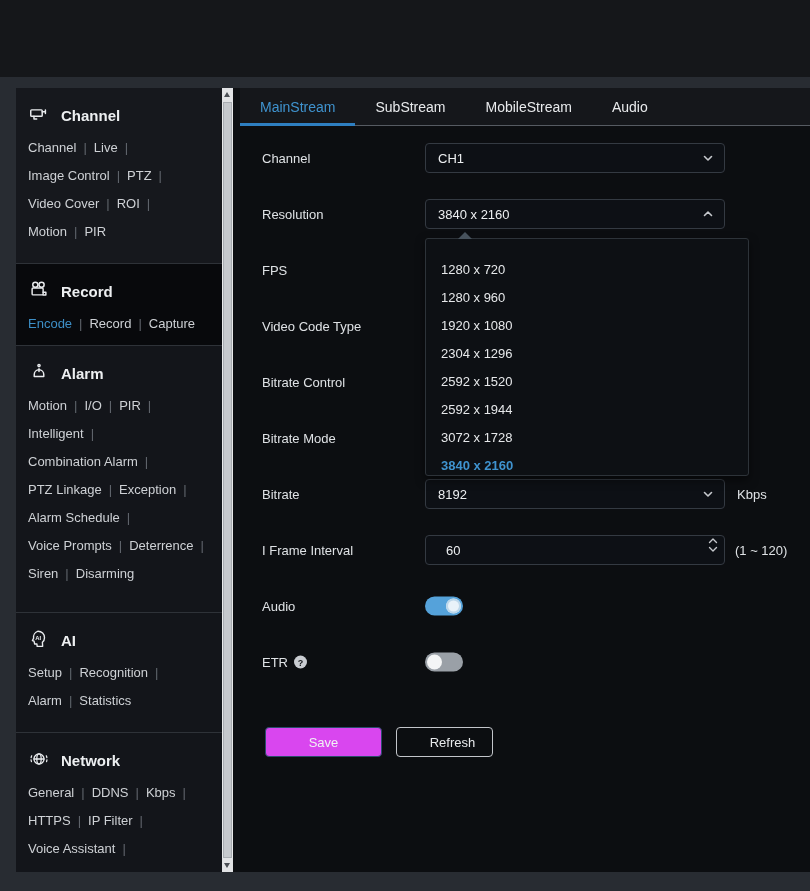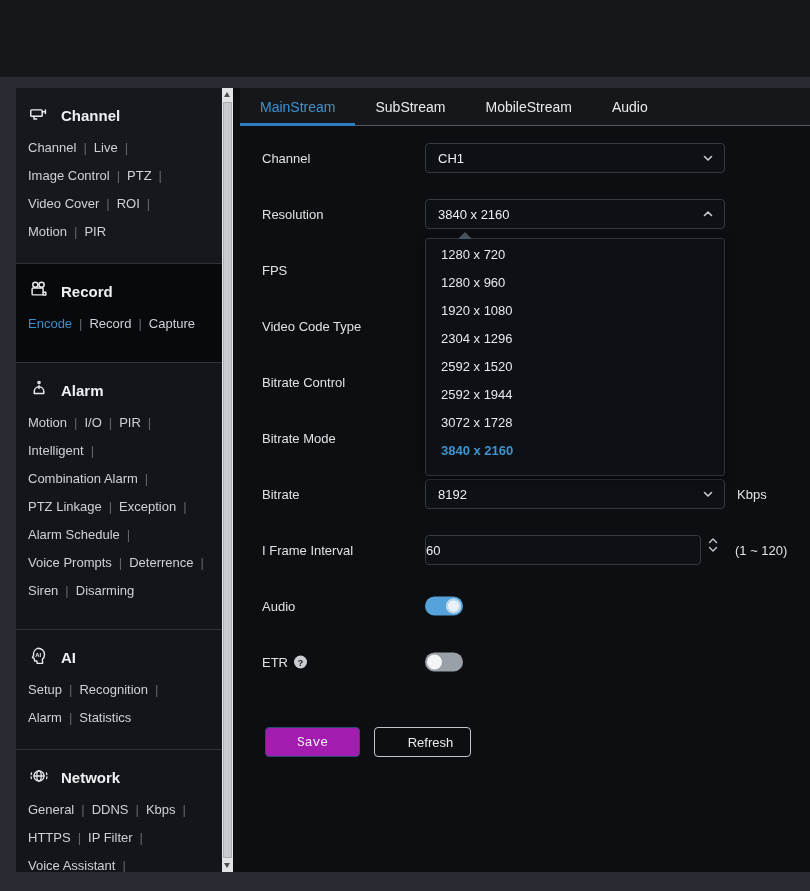--- a/index.html
+++ b/index.html
@@ -10,21 +10,21 @@
     -webkit-font-smoothing:antialiased;
   }
   
   .top-band{position:absolute;left:0;top:0;width:810px;height:77px;background:#15171a;}
 
   
   .sidebar{position:absolute;left:16px;top:88px;width:217px;height:784px;background:#13151a;overflow:hidden;}
   .side-section{box-sizing:border-box;padding:14px 12px 0 12px;}
   .side-section + .side-section{border-top:1px solid #2e3238;}
   .s-channel{height:175px;background:#16181d;}
-  .s-record{height:99px;background:#08090c;}
+  .s-record{height:82px;background:#08090c;}
   .s-alarm{height:267px;background:#13151a;}
   .s-ai{height:120px;background:#13151a;}
   .s-network{height:127px;background:#13151a;}
   .side-header{display:flex;align-items:center;gap:11px;height:26px;color:#edeff1;font-size:15px;font-weight:600;}
   .side-header svg{flex:0 0 auto;}
   .nav-lines{margin-top:6px;}
   .nav-line{height:28px;line-height:28px;font-size:13px;white-space:nowrap;}
   .nav-item{color:#ced1d5;cursor:pointer;}
   .nav-item.active-link{color:#3d8fc7;}
   .nav-sep{color:#61666d;margin:0 7px;}
@@ -45,49 +45,49 @@
   .tab.active{color:#3f93cf;}
   .tab.active::after{content:"";position:absolute;left:0;right:0;bottom:-1px;height:3px;background:#2e7fc1;}
 
   .form-area{position:relative;margin-top:4px;}
   .form-row{position:relative;height:56px;}
   .row-label{position:absolute;left:22px;top:50%;transform:translateY(-50%);font-size:13px;color:#dfe2e5;display:flex;align-items:center;gap:6px;}
   .select-box{position:absolute;left:185px;top:13px;width:300px;height:30px;box-sizing:border-box;
     background:#0d1015;border:1px solid #343a42;border-radius:4px;color:#edeff1;font-size:13px;
     display:flex;align-items:center;justify-content:space-between;padding:0 10px 0 12px;cursor:pointer;gap:36px;}
   .select-box .chev{display:flex;align-items:center;}
-  .num-input{position:absolute;left:185px;top:13px;width:276px;height:30px;box-sizing:border-box;
+  .num-input{position:absolute;left:185px;top:13px;width:300px;height:30px;box-sizing:border-box;
     background:#0d1015;border:1px solid #343a42;border-radius:4px;color:#edeff1;font-size:13px;
-    padding:0 28px 0 0;outline:none;font-family:"Liberation Sans",sans-serif;}
+    padding:0 28px 0 20px;outline:none;font-family:"Liberation Sans",sans-serif;}
   .spinner{position:absolute;left:468px;top:16px;display:flex;flex-direction:column;gap:2px;align-items:center;cursor:pointer;}
   .unit-text{position:absolute;left:497px;top:50%;transform:translateY(-50%);font-size:13px;color:#dfe2e5;}
   .hint-text{position:absolute;left:495px;top:50%;transform:translateY(-50%);font-size:13px;color:#dfe2e5;}
 
   
-  .dropdown{position:absolute;left:185px;top:108px;width:300px;height:238px;box-sizing:border-box;z-index:6;
-    background:#0d1014;border:1px solid #2d3339;border-radius:3px;padding-top:2px;box-shadow:0 4px 10px rgba(0,0,0,.5);}
+  .dropdown{position:absolute;left:185px;top:108px;width:324px;height:238px;box-sizing:border-box;z-index:6;
+    background:#0d1014;border:1px solid #2d3339;border-radius:3px;padding-top:17px;box-shadow:0 4px 10px rgba(0,0,0,.5);}
   .dd-pointer{position:absolute;top:-7px;left:32px;width:0;height:0;border-left:7px solid transparent;border-right:7px solid transparent;border-bottom:7px solid #47525c;}
   .dd-option{height:28px;line-height:28px;padding-left:15px;font-size:13px;color:#e6e8ea;cursor:pointer;}
   .dd-option.selected{color:#3f93cf;font-weight:bold;}
 
   
   .toggle{position:absolute;left:185px;top:50%;transform:translateY(-50%);width:38px;height:19px;border-radius:10px;cursor:pointer;}
   .toggle.on{background:#55a2da;}
   .toggle.off{background:#9aa0a7;}
   .knob{position:absolute;top:2px;width:15px;height:15px;border-radius:50%;}
   .toggle.on .knob{right:2px;background:#e9f2f9;box-shadow:inset 0 0 0 2px #bcd7eb;}
   .toggle.off .knob{left:2px;background:#f4f5f6;}
 
   .help-badge{display:inline-flex;align-items:center;justify-content:center;width:13px;height:13px;border-radius:50%;
     background:#c9ccd1;color:#15171a;font-size:9px;font-weight:bold;cursor:pointer;}
 
   
   .btn-row{margin-top:37px;padding-left:25px;display:flex;gap:14px;}
   .btn{height:30px;border-radius:4px;font-size:13px;display:flex;align-items:center;justify-content:center;cursor:pointer;box-sizing:border-box;}
-  .btn-save{width:95px;background:#a21caf;color:#f0f2f4;border:1px solid #2b4c6c;font-family:Liberation Mono, monospace;}
+  .btn-save{width:117px;background:#d946ef;color:#f0f2f4;border:1px solid #2b4c6c;}
   .btn-refresh{width:97px;background:transparent;color:#e8eaec;border:1px solid #c3c6cb;padding-left:16px;}
 </style>
 </head>
 <body>
 
 <div class="top-band"></div>
 
 <div class="sidebar">
 
   <div class="side-section s-channel">

